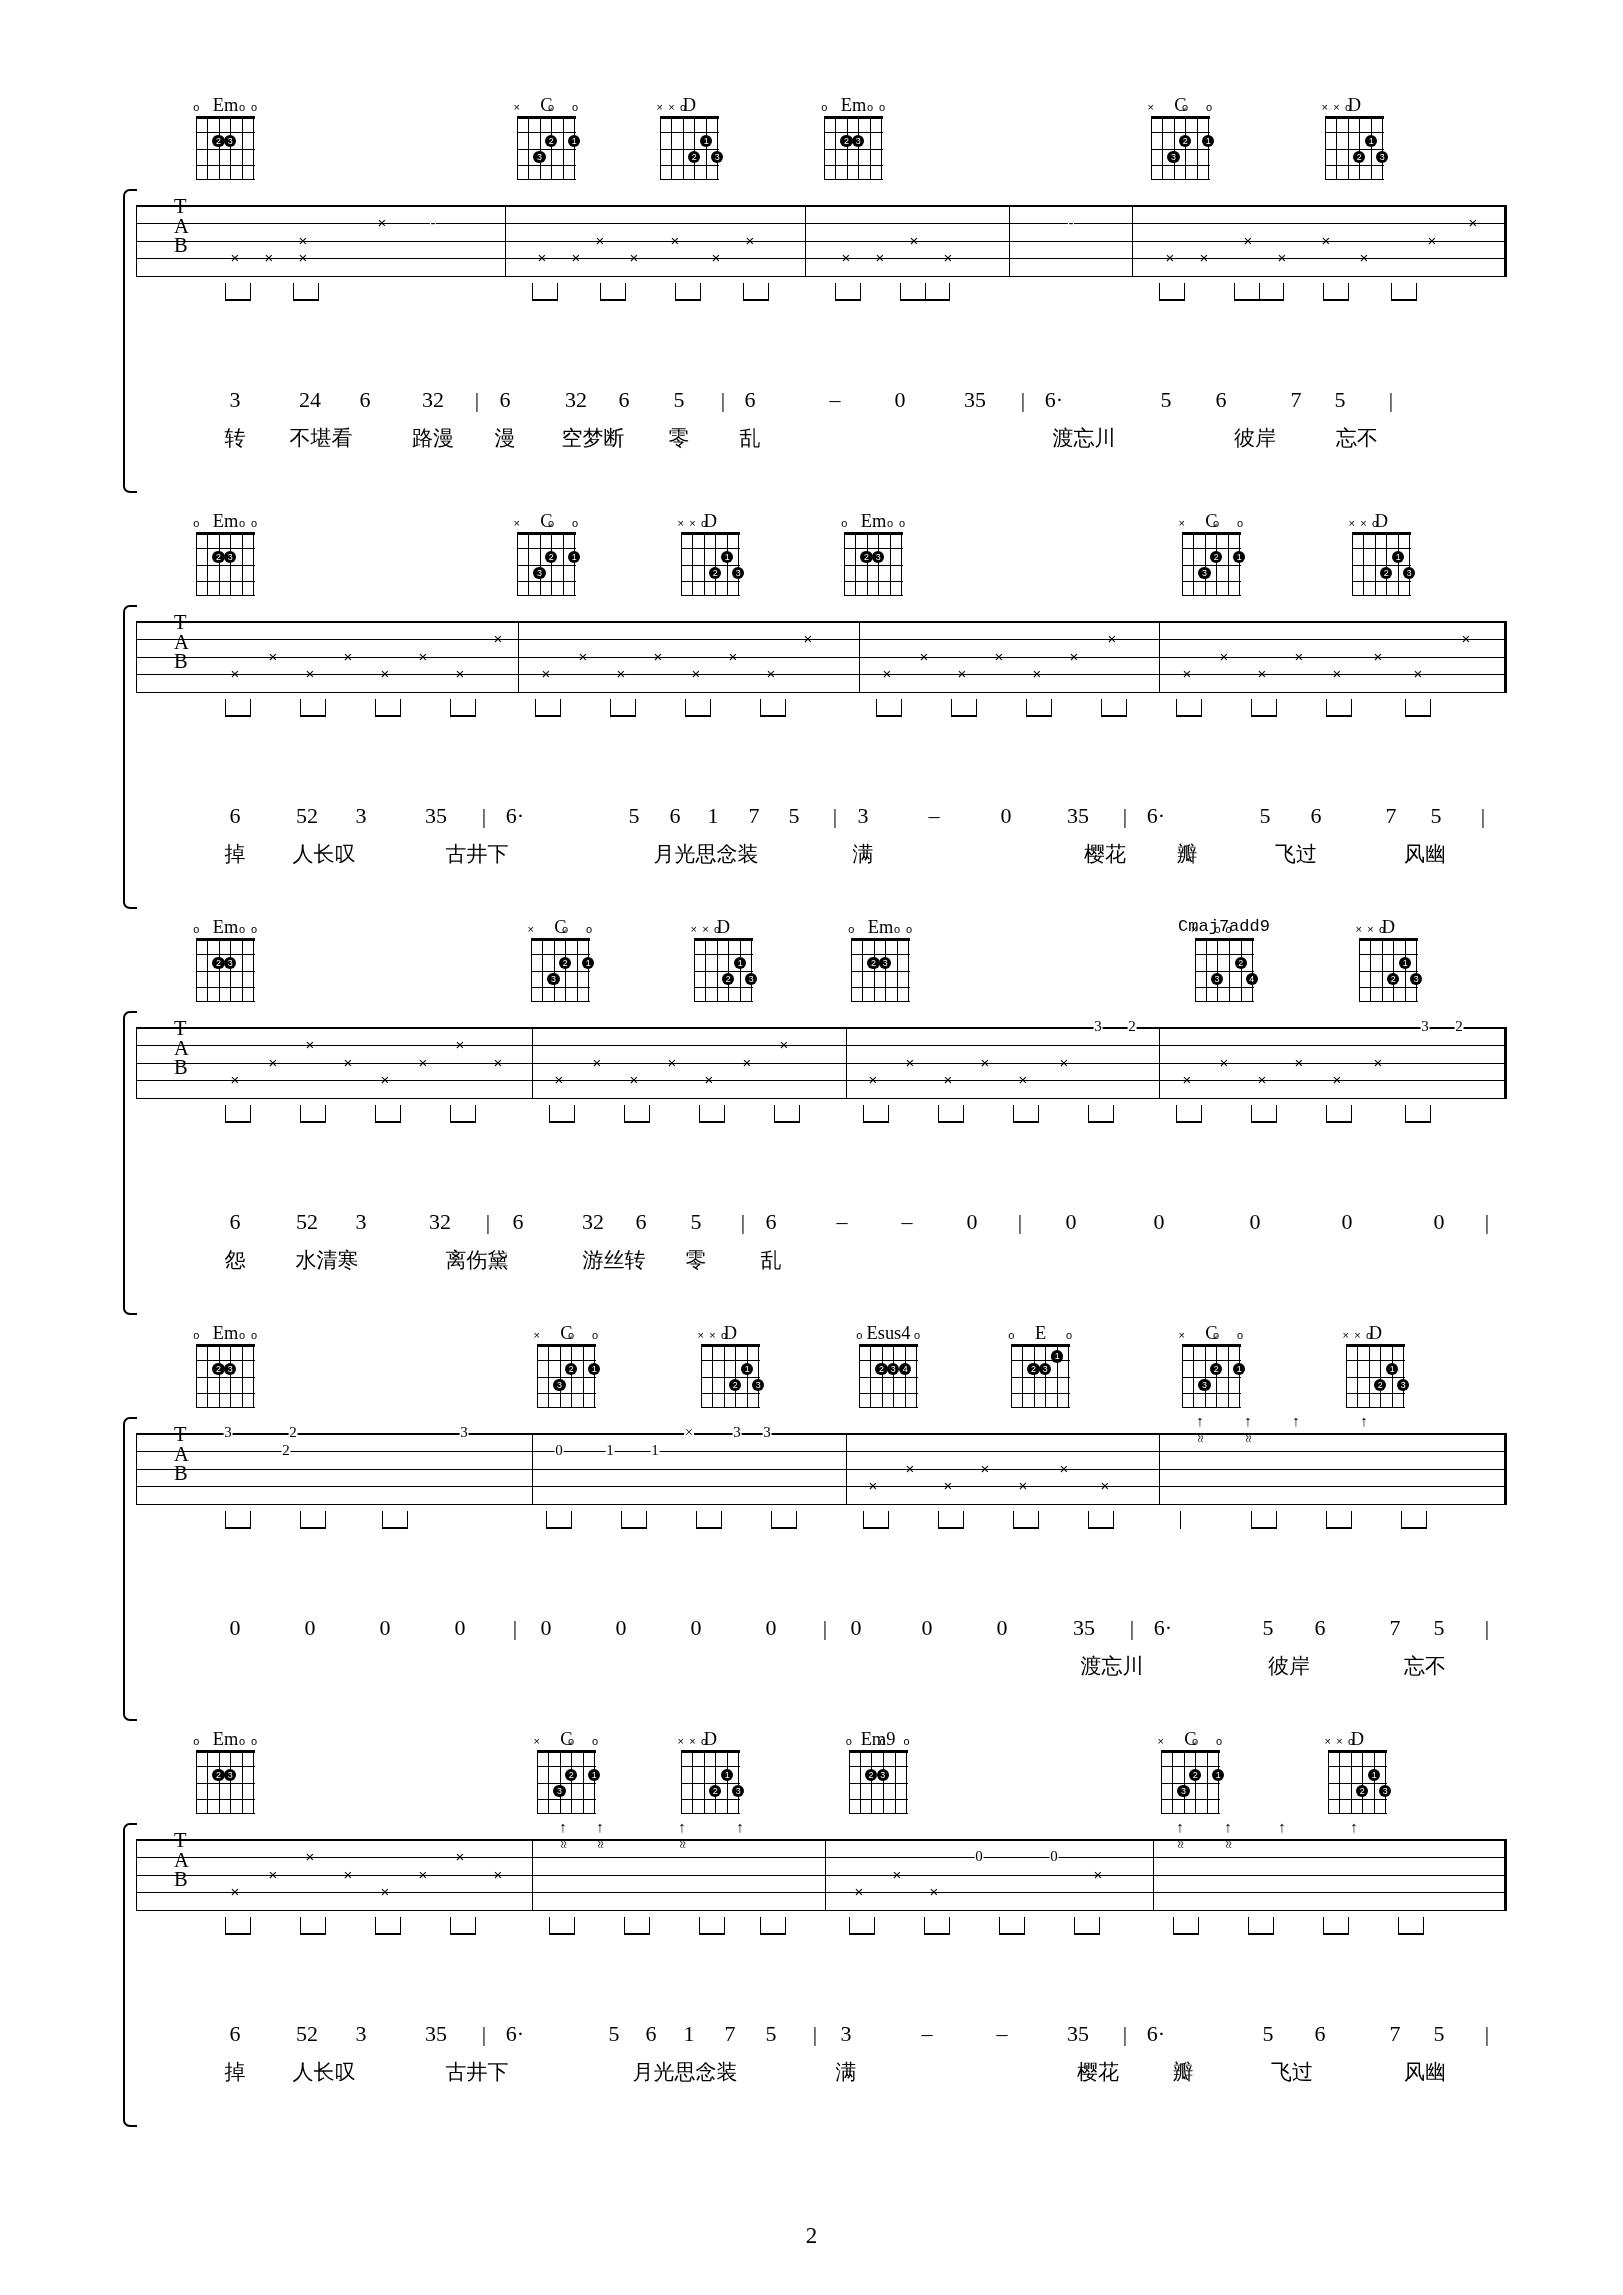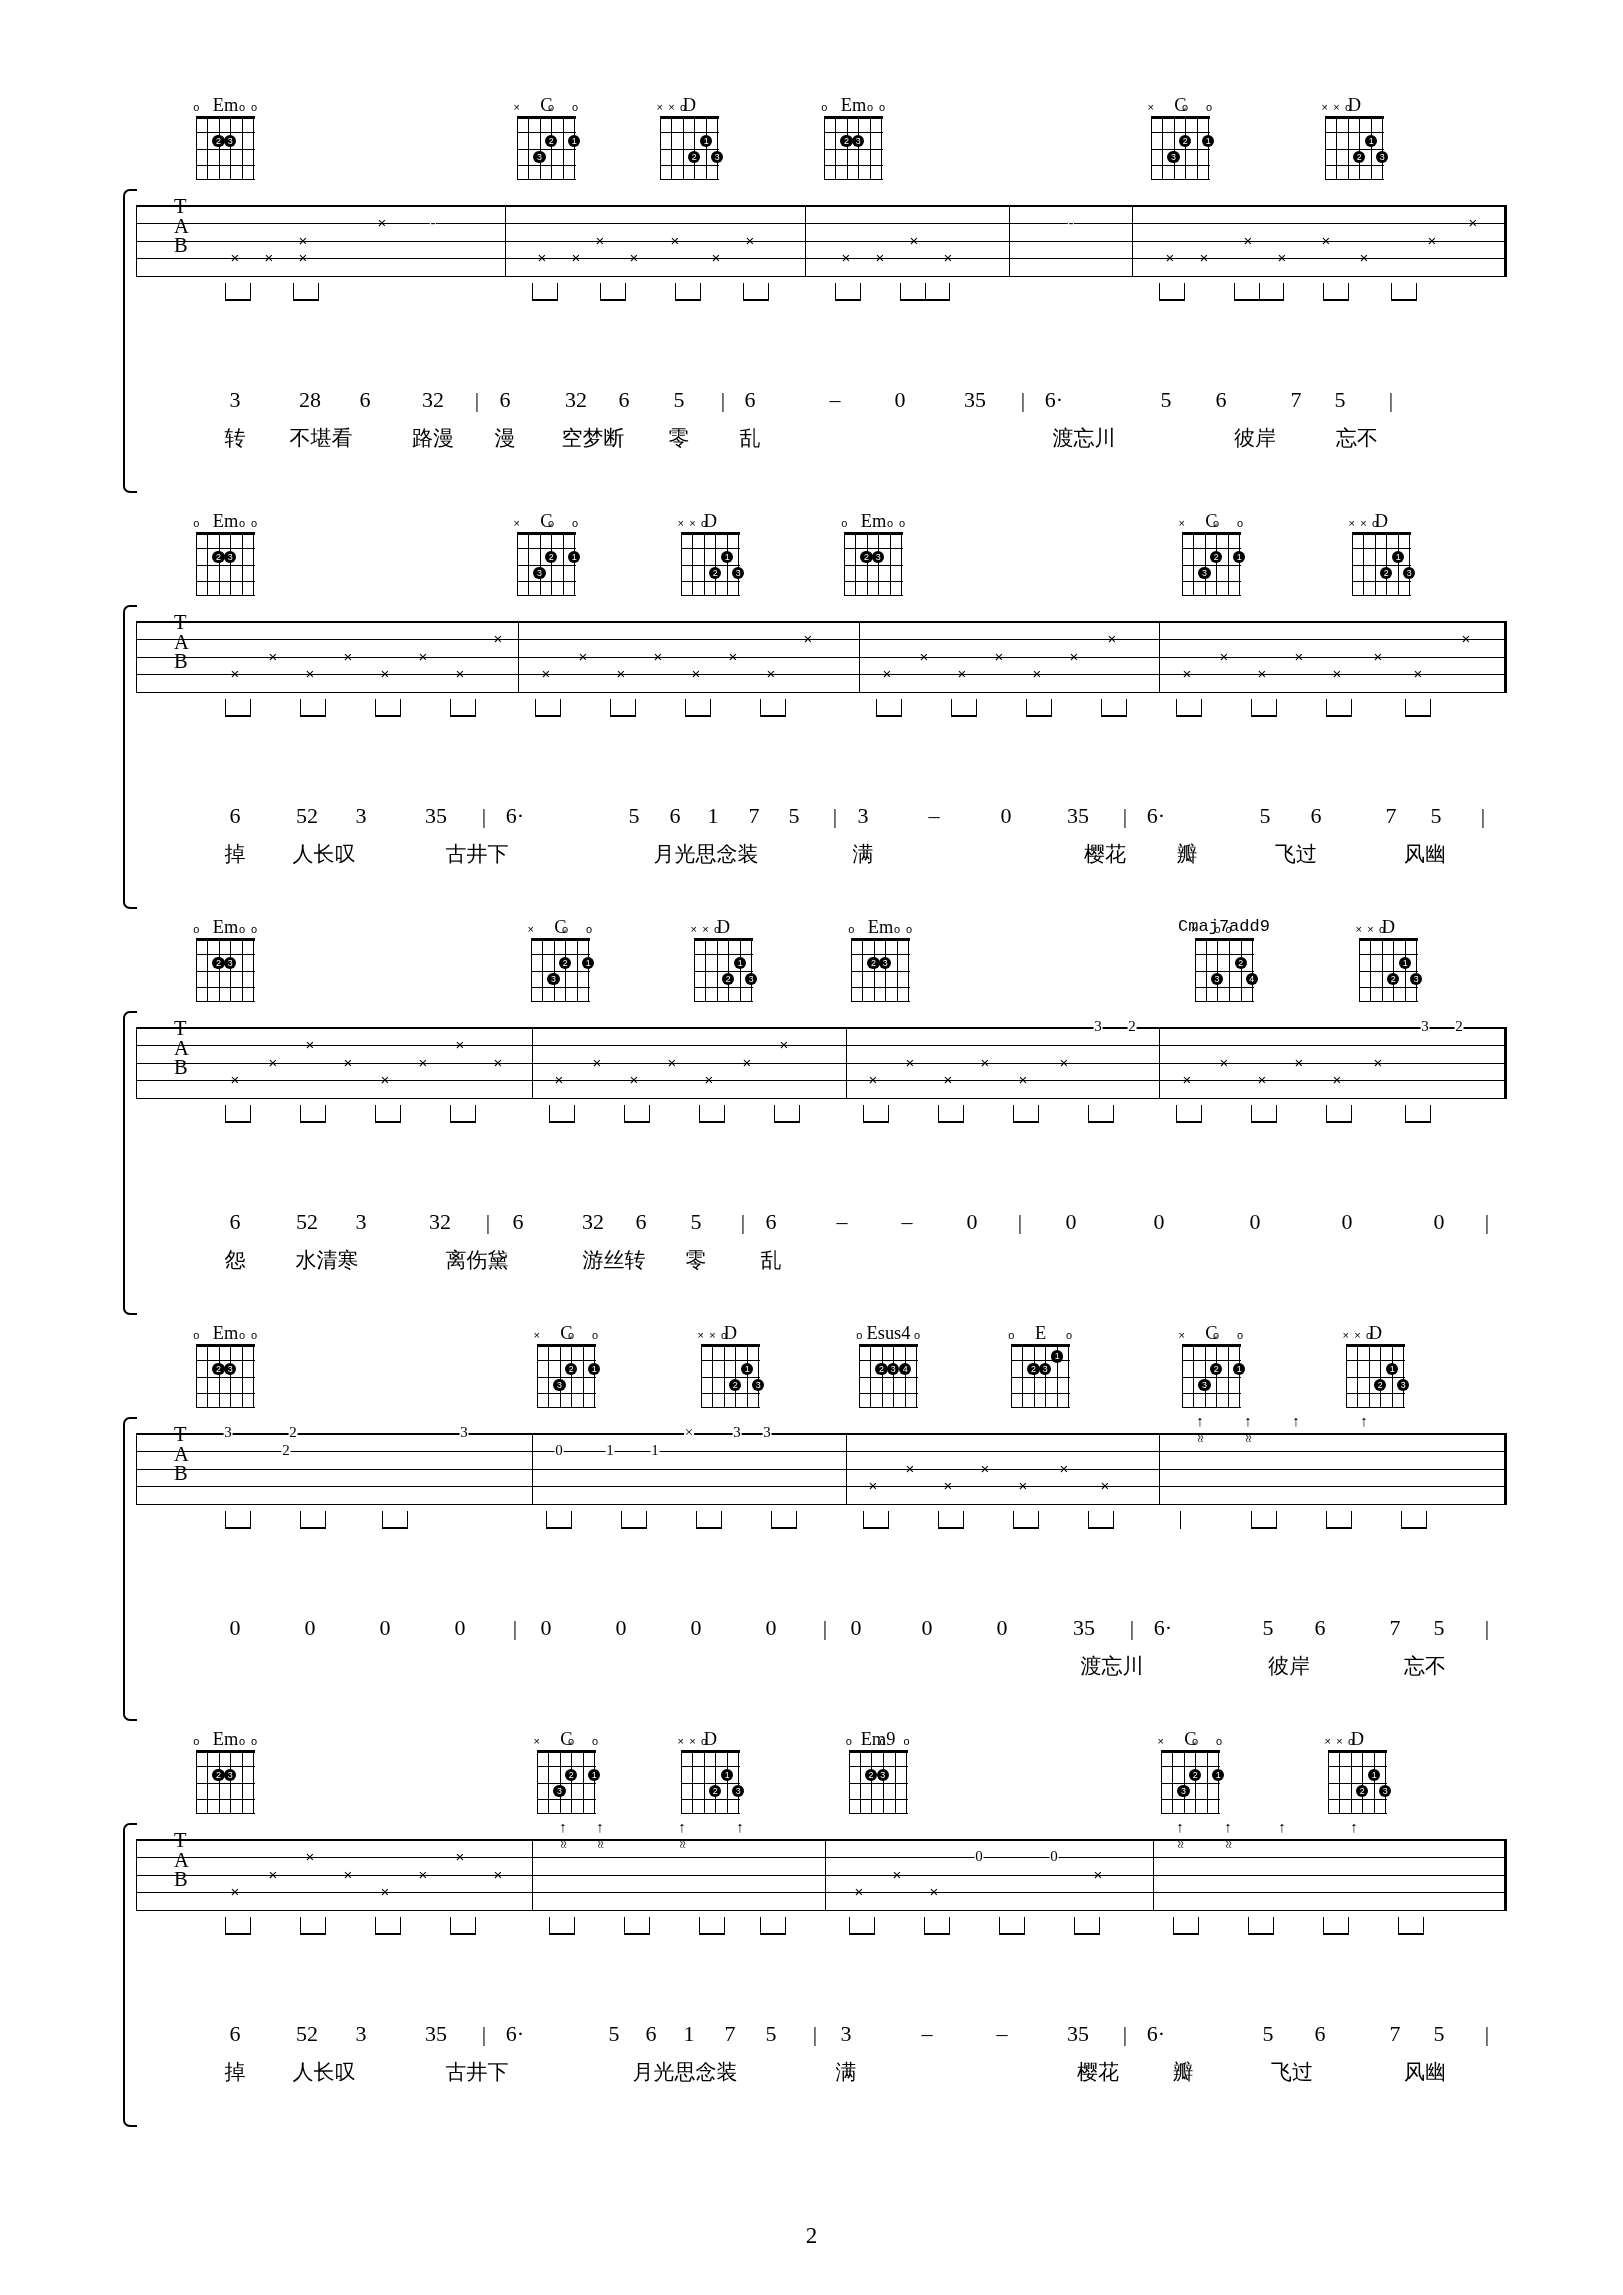--- a/index.html
+++ b/index.html
@@ -461,21 +461,21 @@
       </div>
       <div class="rhy" style="left:1391px;top:86px;">
         <div class="stem" style="left:0"></div>
           <div class="stem" style="left:24.6px"></div>
           <div class="beam" style="left:0;width:26px;"></div>
       </div>
     </div>
 
     <div class="notation" style="margin-top:82px;">
       <div class="nn" style="left:235px;">3</div>
-      <div class="nn" style="left:310px;">28</div>
+      <div class="nn" style="left:310px;">24</div>
       <div class="nn" style="left:365px;">6</div>
       <div class="nn" style="left:433px;">32</div>
       <div class="nn" style="left:477px;">|</div>
       <div class="nn" style="left:505px;">6</div>
       <div class="nn" style="left:576px;">32</div>
       <div class="nn" style="left:624px;">6</div>
       <div class="nn" style="left:679px;">5</div>
       <div class="nn" style="left:723px;">|</div>
       <div class="nn" style="left:750px;">6</div>
       <div class="nn" style="left:835px;">–</div>

